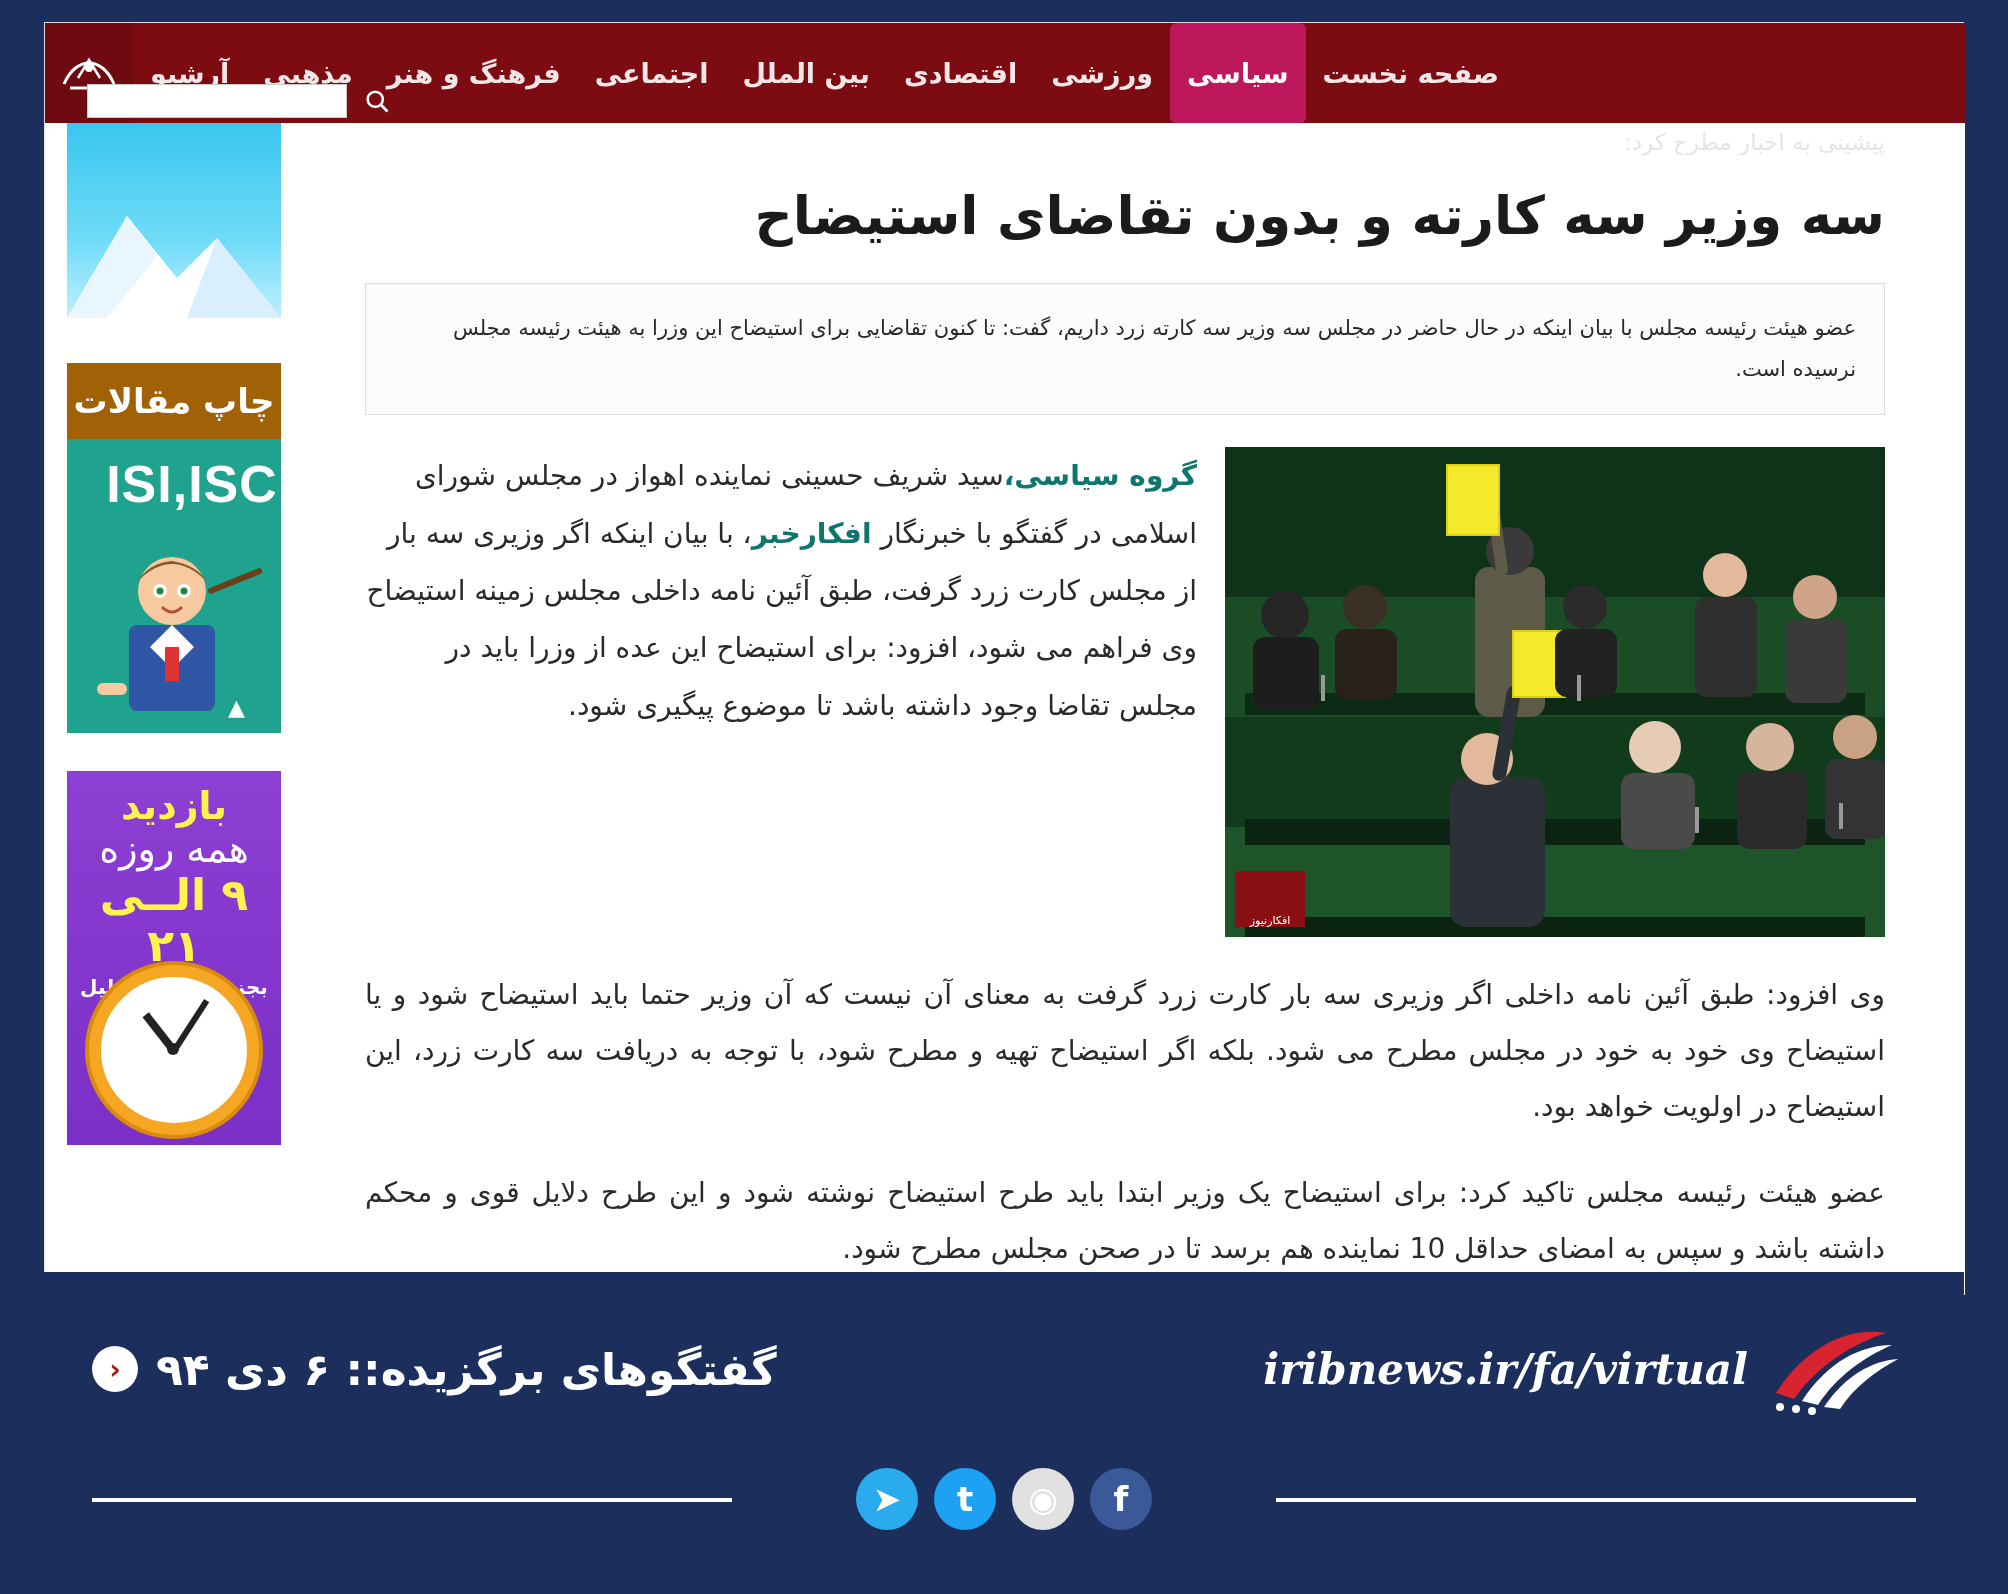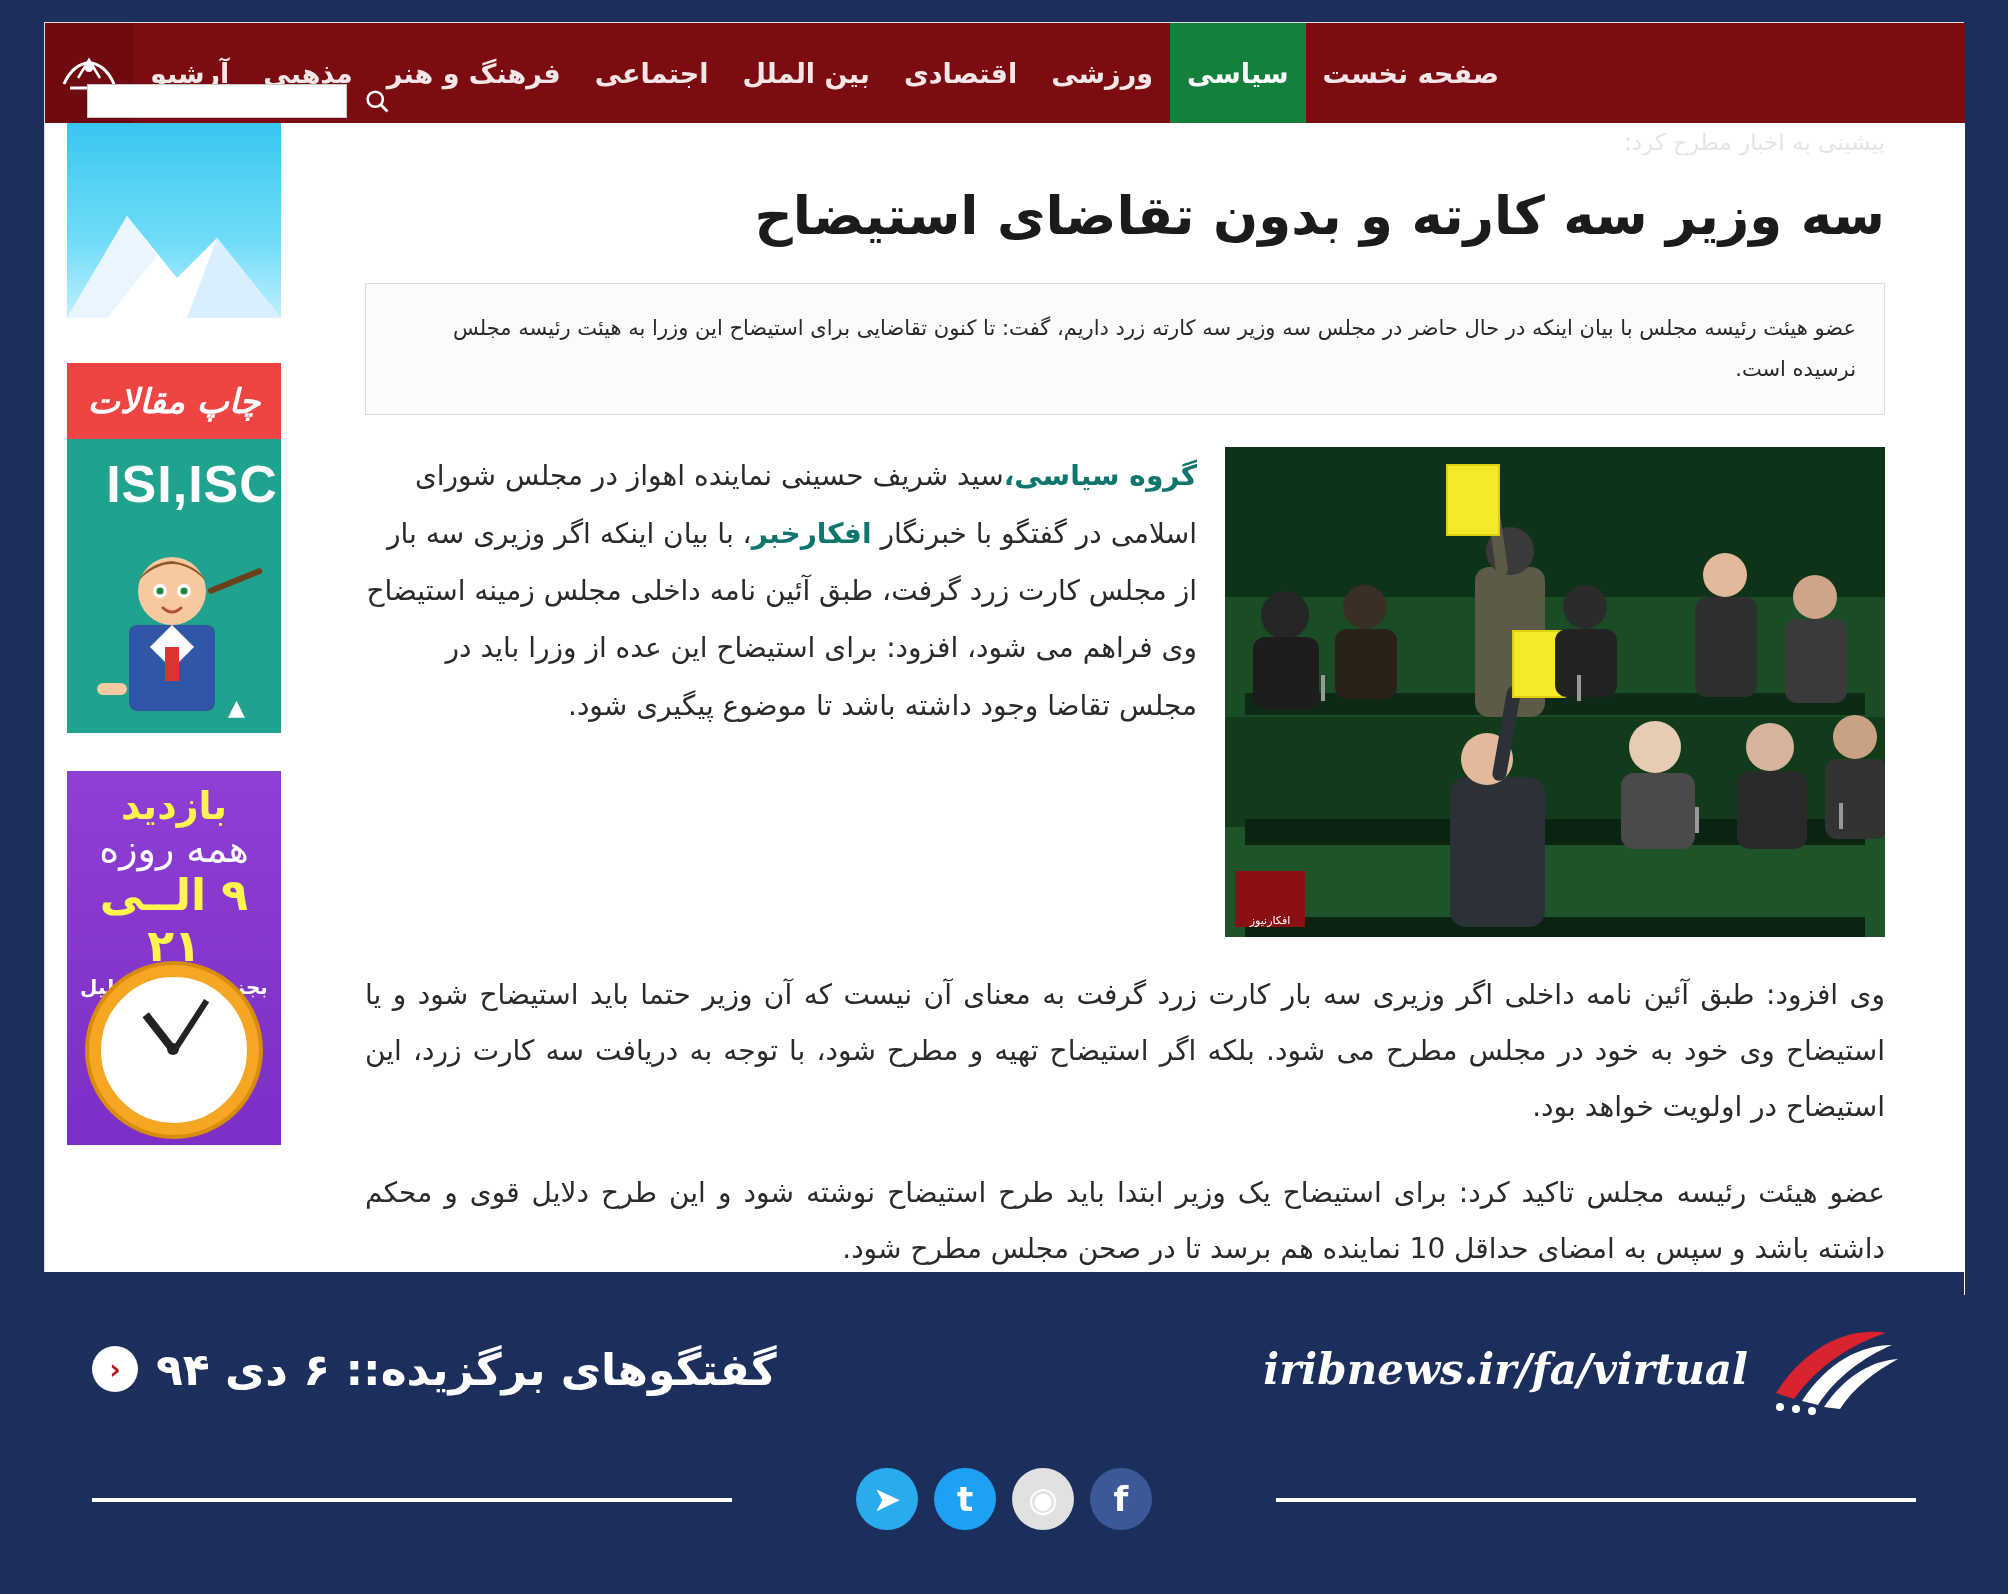--- a/index.html
+++ b/index.html
@@ -61,22 +61,23 @@
     display: flex; align-items: center; justify-content: center;
     padding: 0 17px;
     color: #f2e6e6;
     font-size: 27px;
     font-weight: bold;
     white-space: nowrap;
     cursor: pointer;
     height: 100px;
   }
   .nav-item.active {
-    background: #15803d;
+    background: #be185d;
     color: #ffffff;
+    border-radius: 6px;
   }
   .nav-spacer { flex: 1 1 auto; }
 
   .search-wrap {
     position: absolute;
     left: 42px; top: 58px;
     display: flex;
     flex-direction: row;
     align-items: center;
   }
@@ -121,23 +122,23 @@
     background: linear-gradient(180deg, #39c6f0 0%, #6fdcf7 60%, #bfefff 100%);
   }
   .mountain {
     position: absolute; bottom: 0; left: 0; width: 214px; height: 140px;
   }
   .ad-2 {
     top: 240px; height: 370px;
     background: #1fa38e;
   }
   .ad2-top {
-    height: 76px; background: #ef4444;
-    display: flex; align-items: center; justify-content: center;
-    color: #ffffff; font-size: 34px; font-weight: bold; font-style: italic;
+    height: 76px; background: #a16207;
+    display: flex; align-items: center; justify-content: center;
+    color: #ffffff; font-size: 34px; font-weight: bold;
   }
   .ad2-mid {
     height: 90px;
     display: flex; align-items: center; justify-content: center;
     color: #ffffff; font-size: 52px; font-weight: bold;
     letter-spacing: 1px;
     font-family: "Liberation Sans", sans-serif;
     padding-left: 36px;
   }
   .ad2-char {

